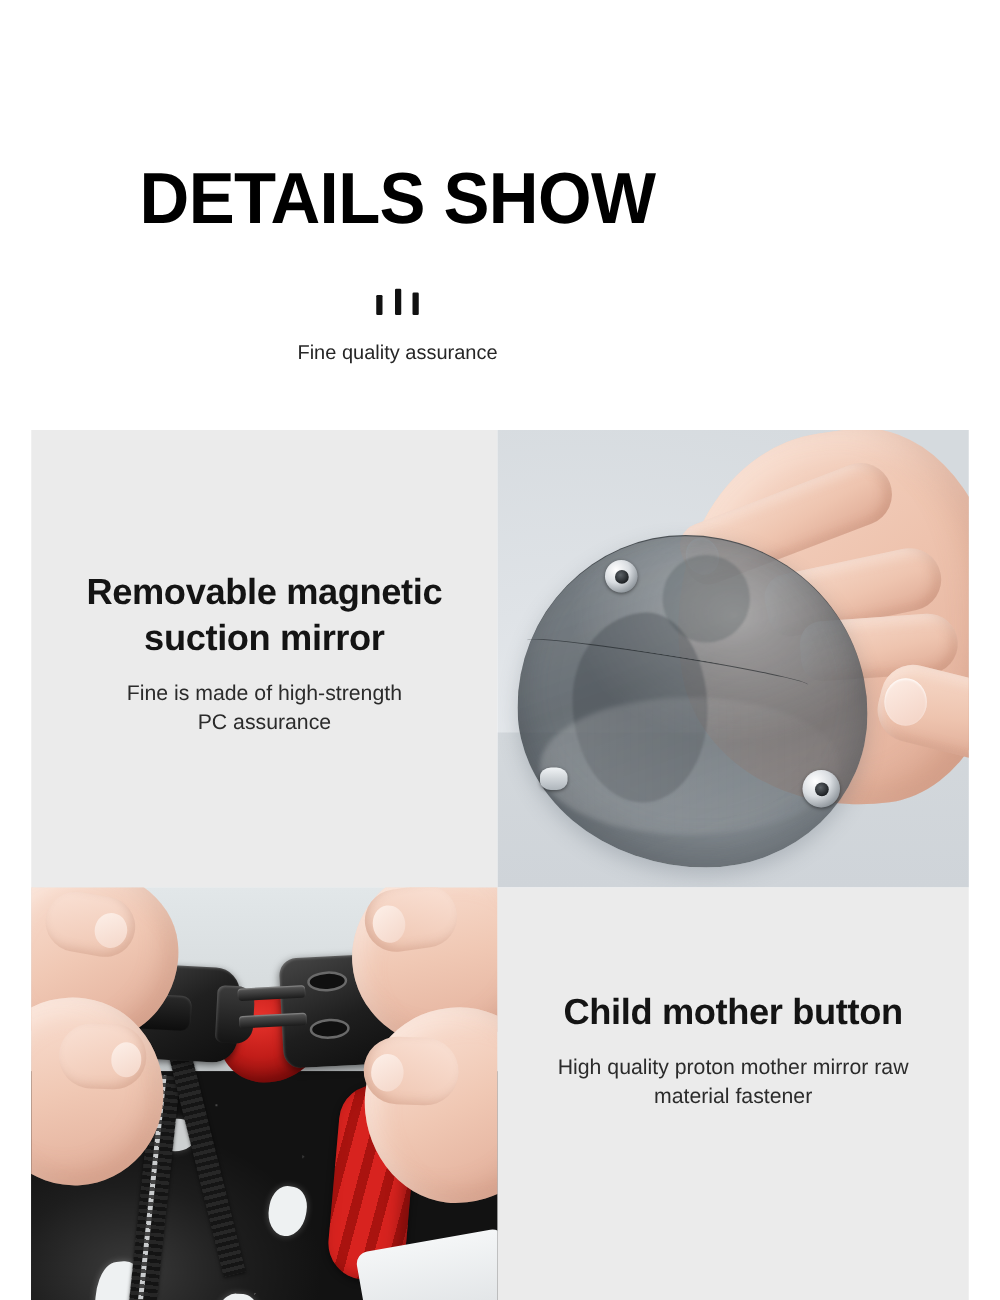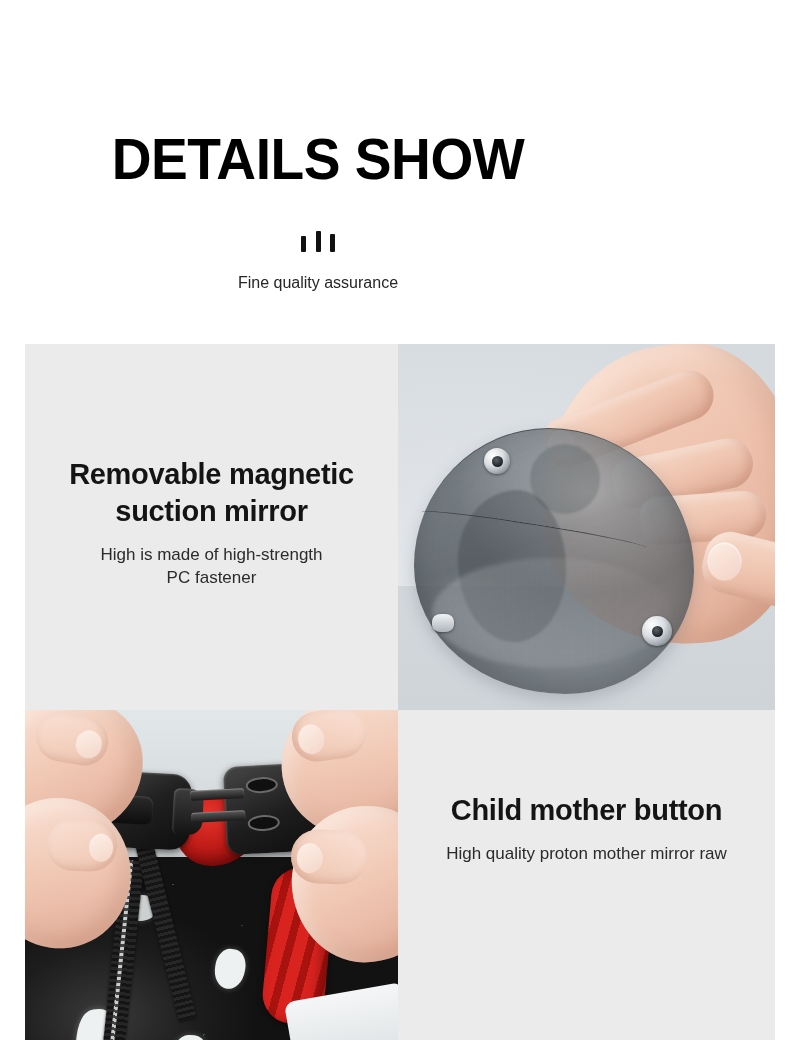--- a/index.html
+++ b/index.html
@@ -378,22 +378,22 @@
 
     <div class="page-subtitle">Fine quality assurance</div>
   </div>
 
   <div class="grid">
 
     <div class="cell cell-text cell-a">
       <div class="txt-wrap">
         <div class="feature-title">Removable magnetic suction mirror</div>
         <div class="feature-desc">
-          <span>High is made of high-strength</span>
-          <span>PC fastener</span>
+          <span>Fine is made of high-strength</span>
+          <span>PC assurance</span>
         </div>
       </div>
     </div>
 
     <div class="cell photo-visor">
       <div class="floorline"></div>
 
       <div class="hand">
         <div class="finger f-index">
           <div class="nail"></div>
@@ -467,18 +467,19 @@
           <div class="nail2"></div>
         </div>
       </div>
     </div>
 
     <div class="cell cell-text cell-d">
       <div class="txt-wrap">
         <div class="feature-title">Child mother button</div>
         <div class="feature-desc">
           <span>High quality proton mother mirror raw</span>
+          <span>material fastener</span>
         </div>
       </div>
     </div>
 
   </div>
 </div>
 
 </body></html>

